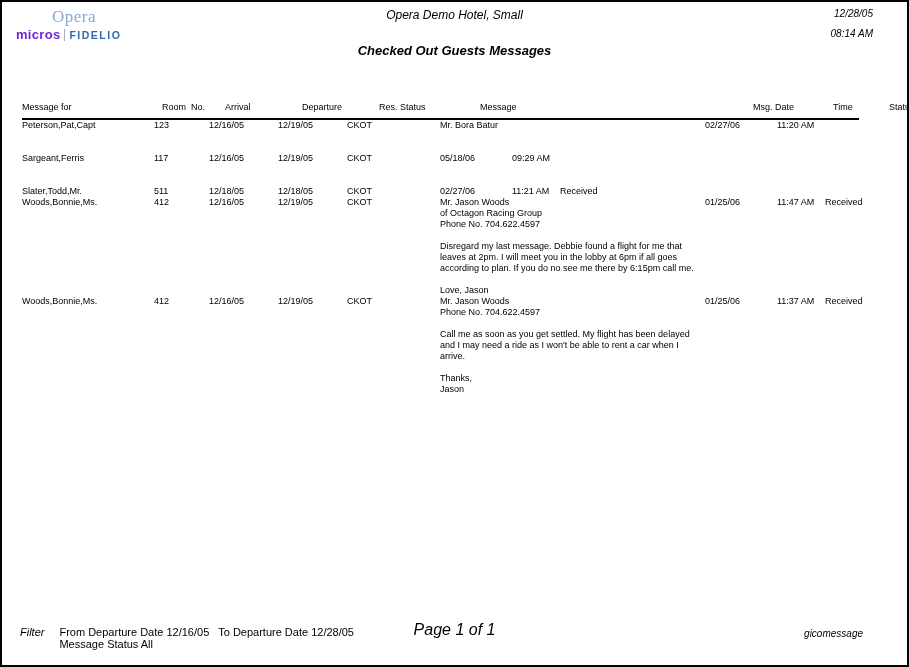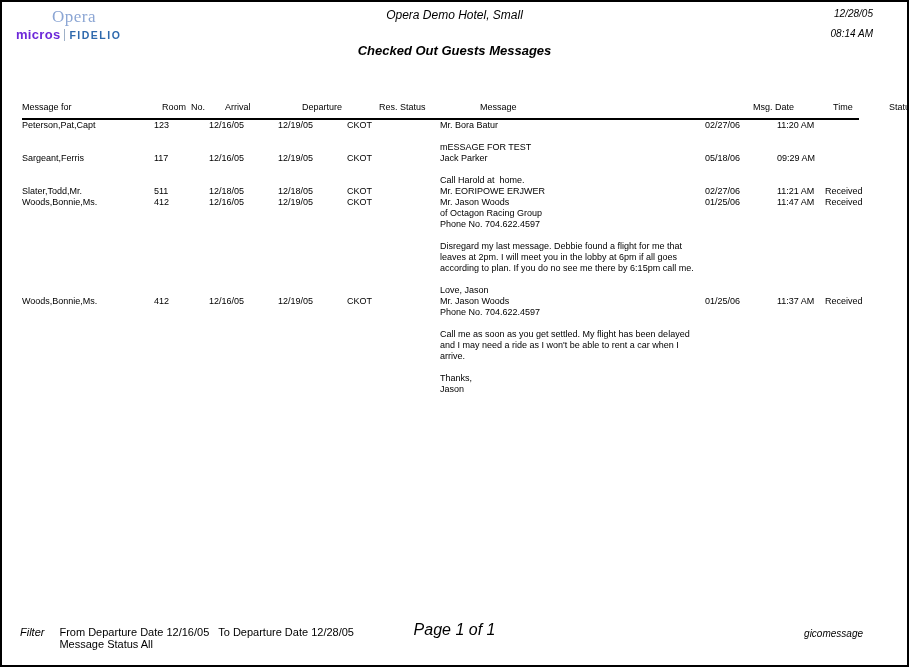--- a/index.html
+++ b/index.html
@@ -115,42 +115,38 @@
           <div class="cell c0">
 Sargeant,Ferris</div>
           <div class="cell c1">
 117</div>
           <div class="cell c2">
 12/16/05</div>
           <div class="cell c3">
 12/19/05</div>
           <div class="cell c4">
 CKOT</div>
-          <div class="cell c5">mESSAGE FOR TEST
-Jack Parker</div>
           <div class="cell c6">
 05/18/06</div>
           <div class="cell c7">
 09:29 AM</div>
           <div class="cell c8">
 </div>
         </div>
         <div class="trow" style="margin-top: 11px;">
           <div class="cell c0">
 Slater,Todd,Mr.</div>
           <div class="cell c1">
 511</div>
           <div class="cell c2">
 12/18/05</div>
           <div class="cell c3">
 12/18/05</div>
           <div class="cell c4">
 CKOT</div>
-          <div class="cell c5">Call Harold at  home.
-Mr. EORIPOWE ERJWER</div>
           <div class="cell c6">
 02/27/06</div>
           <div class="cell c7">
 11:21 AM</div>
           <div class="cell c8">
 Received</div>
         </div>
         <div class="trow" style="margin-top: 0px;">
           <div class="cell c0">Woods,Bonnie,Ms.</div>
           <div class="cell c1">412</div>

